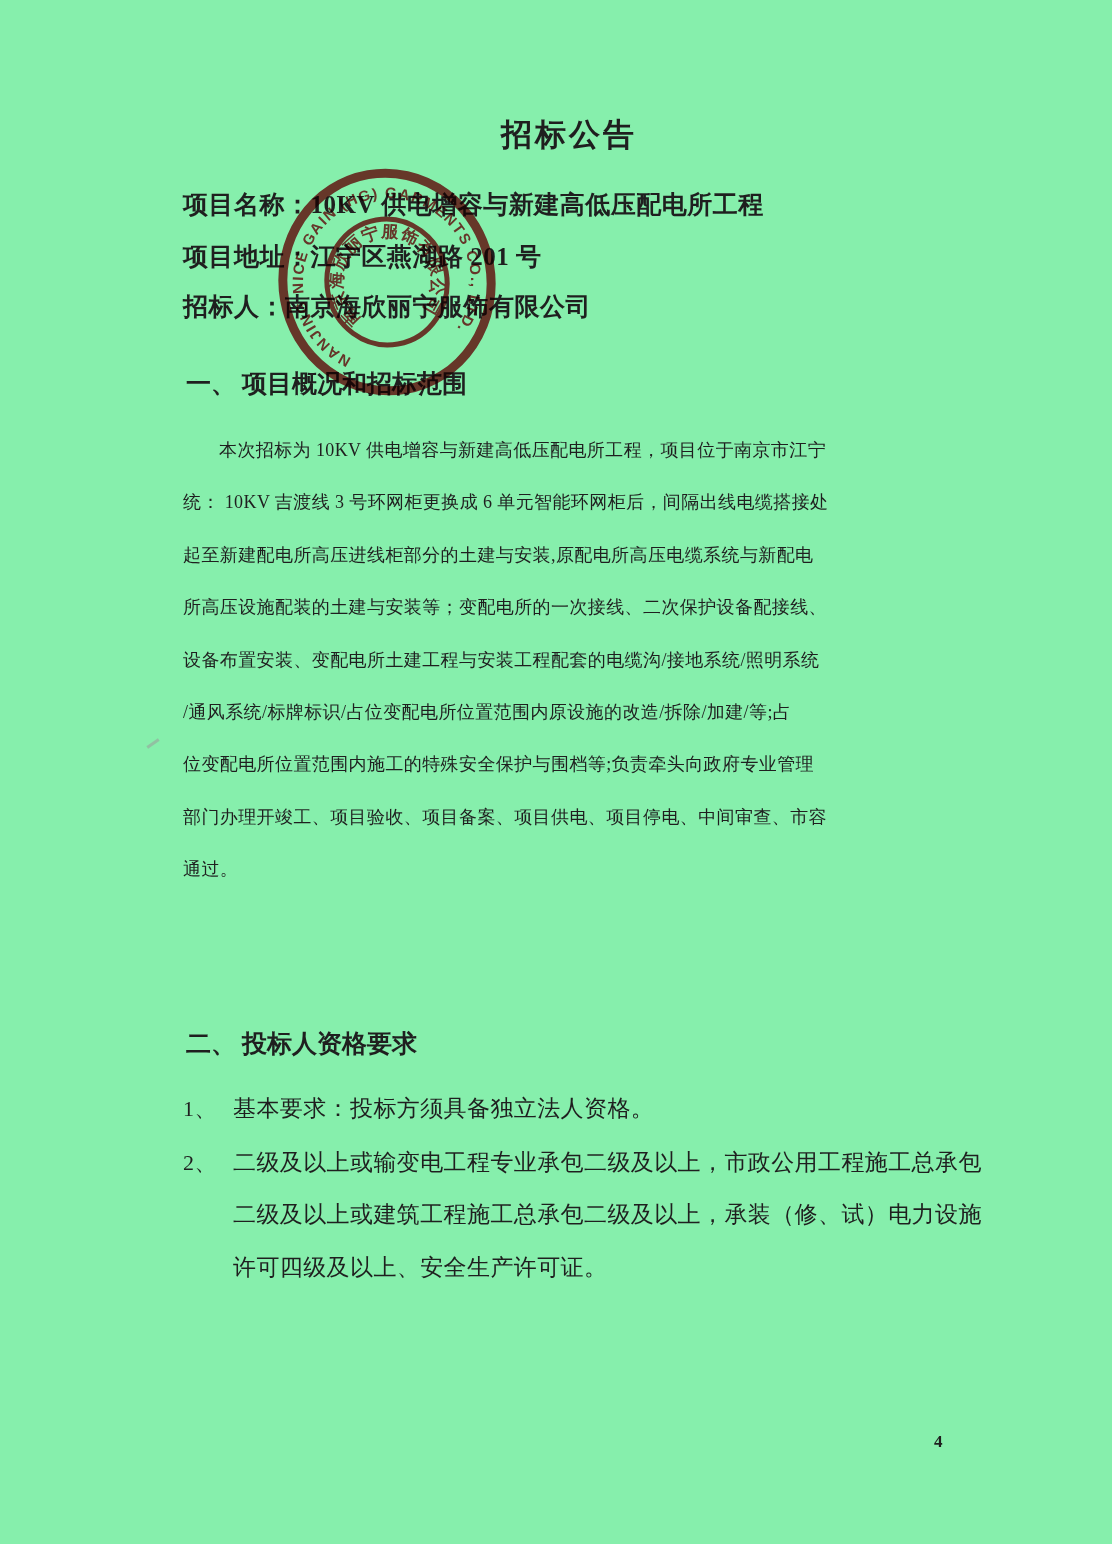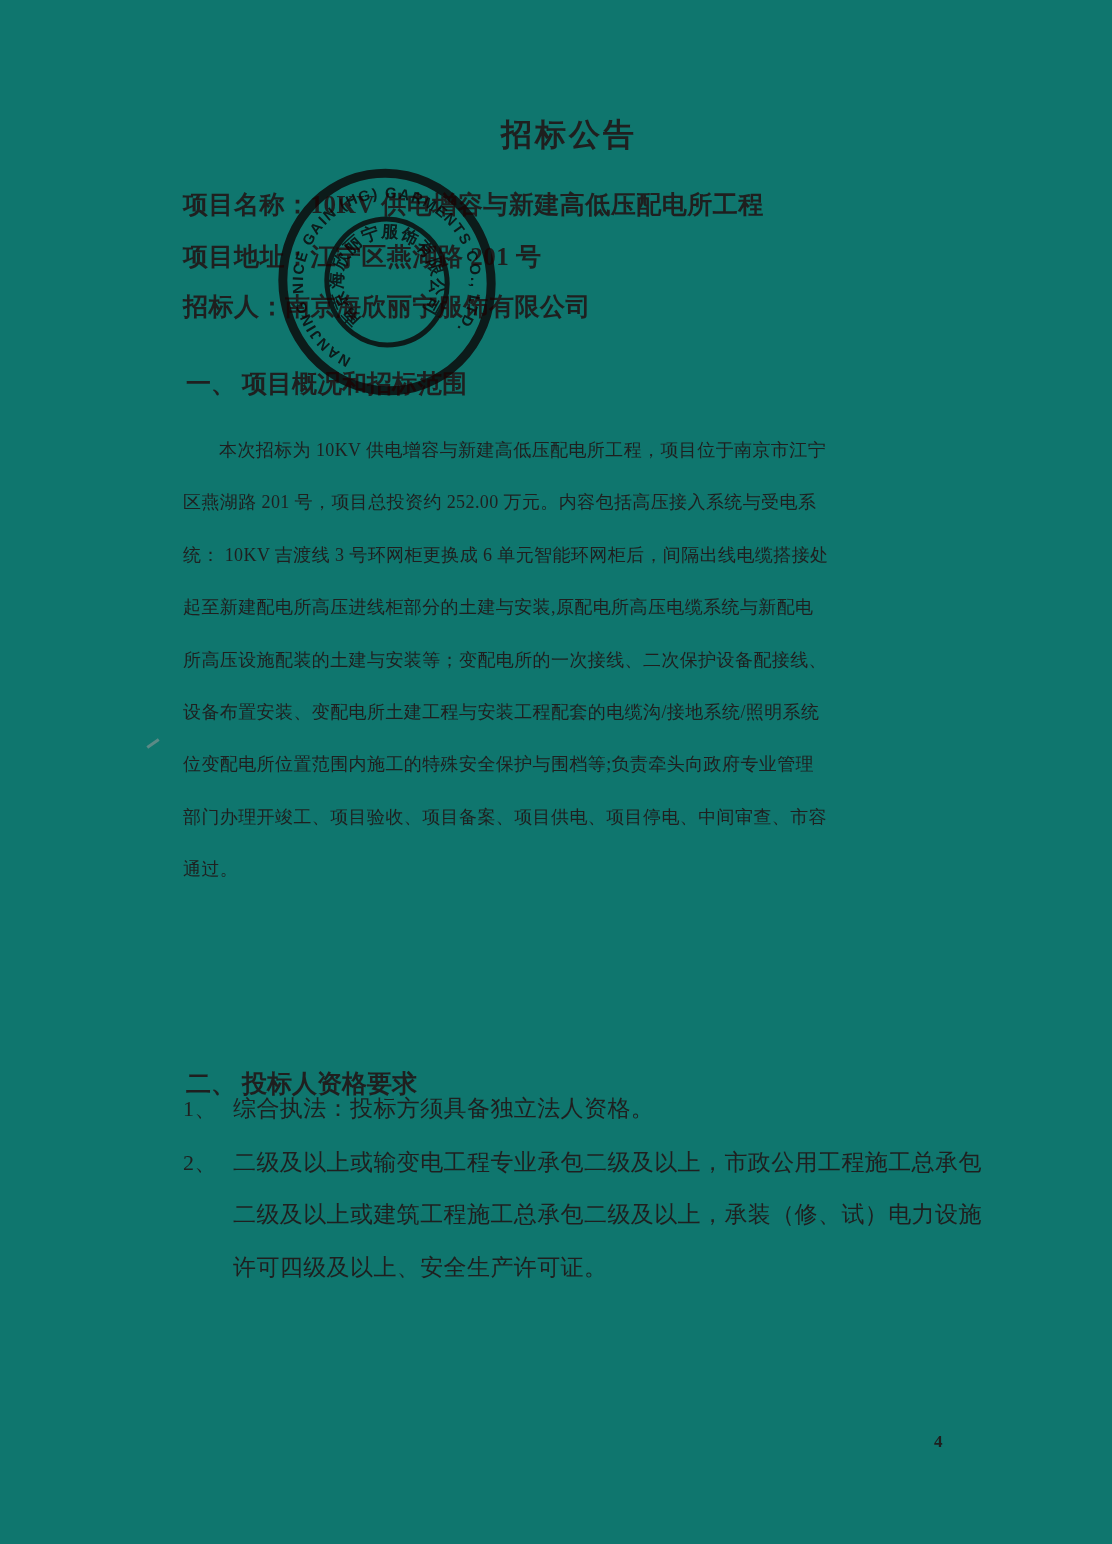--- a/index.html
+++ b/index.html
@@ -5,21 +5,21 @@
   html, body {
     margin: 0;
     padding: 0;
     background: #e8e8e8;
   }
   .page {
     position: relative;
     width: 1112px;
     height: 1544px;
     margin: 0 auto;
-    background: #0f766e;
+    background: #86efac;
     overflow: hidden;
     font-family: "Liberation Serif", "DejaVu Serif", serif;
     color: #1f1f1f;
   }
   .doc-title {
     position: absolute;
     top: 116px;
     left: 0;
     width: 100%;
     padding-left: 26px;
@@ -44,21 +44,21 @@
   .info-row.r3 { top: 294px; font-family: Liberation Mono, monospace; }
   .section-heading {
     position: absolute;
     left: 186px;
     font-size: 25px;
     font-weight: 700;
     line-height: 31px;
     white-space: nowrap;
   }
   .section-heading.h1 { top: 368px; }
-  .section-heading.h2 { top: 1028px; margin-top: 40px; }
+  .section-heading.h2 { top: 1028px; }
   .section-heading .sec-no {
     display: inline-block;
     width: 56px;
   }
   .para {
     position: absolute;
     left: 183px;
     top: 424px;
     width: 790px;
     font-size: 18px;
@@ -140,38 +140,38 @@
   <div class="info-row r3">
     <span>招标人：</span><span>南京海欣丽宁服饰有限公司</span>
   </div>
 
   <div class="section-heading h1">
     <span class="sec-no">一、</span><span>项目概况和招标范围</span>
   </div>
 
   <div class="para">
     <div class="pline indent">本次招标为 10KV 供电增容与新建高低压配电所工程，项目位于南京市江宁</div>
-    <div class="pline">区燕湖路 201 号，项目总投资约 252.00 万元。内容包括高压接入系统与受电系</div>
     <div class="pline">统： 10KV 吉渡线 3 号环网柜更换成 6 单元智能环网柜后，间隔出线电缆搭接处</div>
     <div class="pline">起至新建配电所高压进线柜部分的土建与安装,原配电所高压电缆系统与新配电</div>
     <div class="pline">所高压设施配装的土建与安装等；变配电所的一次接线、二次保护设备配接线、</div>
     <div class="pline">设备布置安装、变配电所土建工程与安装工程配套的电缆沟/接地系统/照明系统</div>
+    <div class="pline">/通风系统/标牌标识/占位变配电所位置范围内原设施的改造/拆除/加建/等;占</div>
     <div class="pline">位变配电所位置范围内施工的特殊安全保护与围档等;负责牵头向政府专业管理</div>
     <div class="pline">部门办理开竣工、项目验收、项目备案、项目供电、项目停电、中间审查、市容</div>
     <div class="pline">通过。</div>
   </div>
 
   <div class="section-heading h2">
     <span class="sec-no">二、</span><span>投标人资格要求</span>
   </div>
 
   <div class="req-item i1">
     <span class="item-no">1、</span>
     <div class="item-lines">
-      <div class="pline">综合执法：投标方须具备独立法人资格。</div>
+      <div class="pline">基本要求：投标方须具备独立法人资格。</div>
     </div>
   </div>
 
   <div class="req-item i2">
     <span class="item-no">2、</span>
     <div class="item-lines">
       <div class="pline">二级及以上或输变电工程专业承包二级及以上，市政公用工程施工总承包</div>
       <div class="pline">二级及以上或建筑工程施工总承包二级及以上，承装（修、试）电力设施</div>
       <div class="pline">许可四级及以上、安全生产许可证。</div>
     </div>

